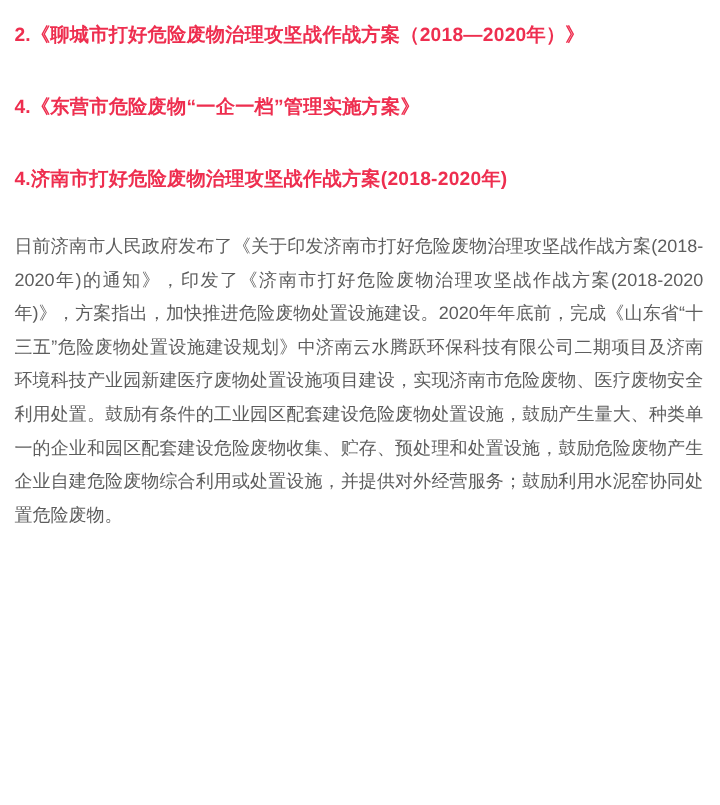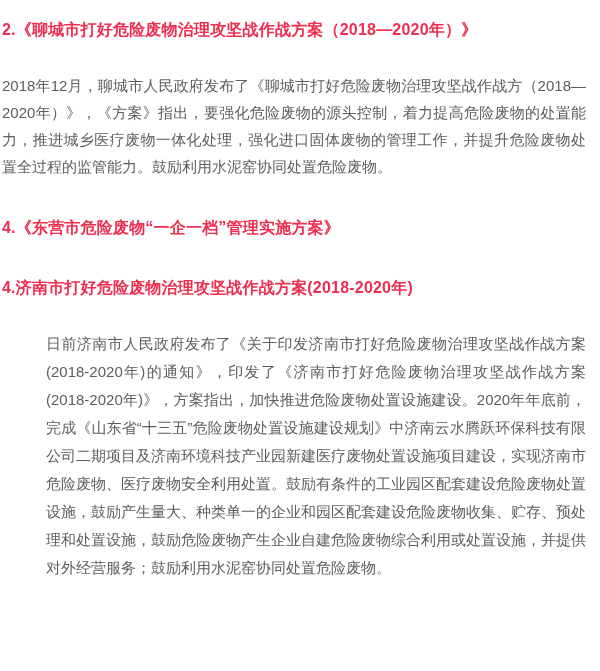--- a/index.html
+++ b/index.html
@@ -9,21 +9,21 @@
   }
   body {
     width: 600px;
     height: 671px;
     overflow: hidden;
     font-family: "Liberation Sans", "DejaVu Sans", sans-serif;
   }
   .article {
     box-sizing: border-box;
     width: 600px;
-    padding: 18px 14px 0 2px;
+    padding: 18px 14px 0 12px;
   }
   .heading {
     color: #ee2e4f;
     font-size: 16px;
     font-weight: bold;
     line-height: 24px;
     margin: 0;
     letter-spacing: 0.2px;
   }
   .heading:not(:first-child) {
@@ -32,31 +32,29 @@
   .para {
     color: #5d5d5d;
     font-size: 15px;
     line-height: 27px;
     margin: 30px 0 0 0;
     text-align: justify;
     letter-spacing: 0;
   }
   .para-last {
     line-height: 28px;
-    margin-left: 44px;
   }
 </style>
 </head>
 <body>
 
 <div class="article">
 
   <h2 class="heading">2.《聊城市打好危险废物治理攻坚战作战方案（2018—2020年）》</h2>
 
-  <p class="para">2018年12月，聊城市人民政府发布了《聊城市打好危险废物治理攻坚战作战方（2018—2020年）》，《方案》指出，要强化危险废物的源头控制，着力提高危险废物的处置能力，推进城乡医疗废物一体化处理，强化进口固体废物的管理工作，并提升危险废物处置全过程的监管能力。鼓励利用水泥窑协同处置危险废物。</p>
 
   <h2 class="heading">4.《东营市危险废物“一企一档”管理实施方案》</h2>
 
 
   <h2 class="heading">4.济南市打好危险废物治理攻坚战作战方案(2018-2020年)</h2>
 
   <p class="para para-last">日前济南市人民政府发布了《关于印发济南市打好危险废物治理攻坚战作战方案(2018-2020年)的通知》，印发了《济南市打好危险废物治理攻坚战作战方案(2018-2020年)》，方案指出，加快推进危险废物处置设施建设。2020年年底前，完成《山东省“十三五”危险废物处置设施建设规划》中济南云水腾跃环保科技有限公司二期项目及济南环境科技产业园新建医疗废物处置设施项目建设，实现济南市危险废物、医疗废物安全利用处置。鼓励有条件的工业园区配套建设危险废物处置设施，鼓励产生量大、种类单一的企业和园区配套建设危险废物收集、贮存、预处理和处置设施，鼓励危险废物产生企业自建危险废物综合利用或处置设施，并提供对外经营服务；鼓励利用水泥窑协同处置危险废物。</p>
 
 </div>
 

